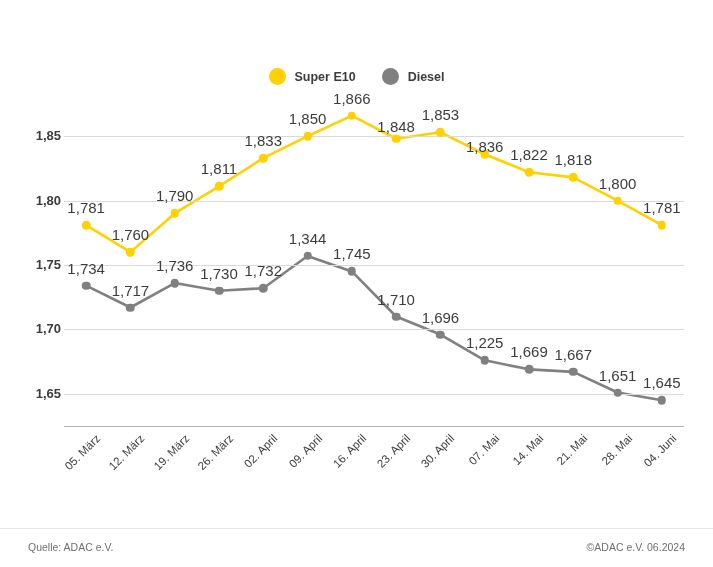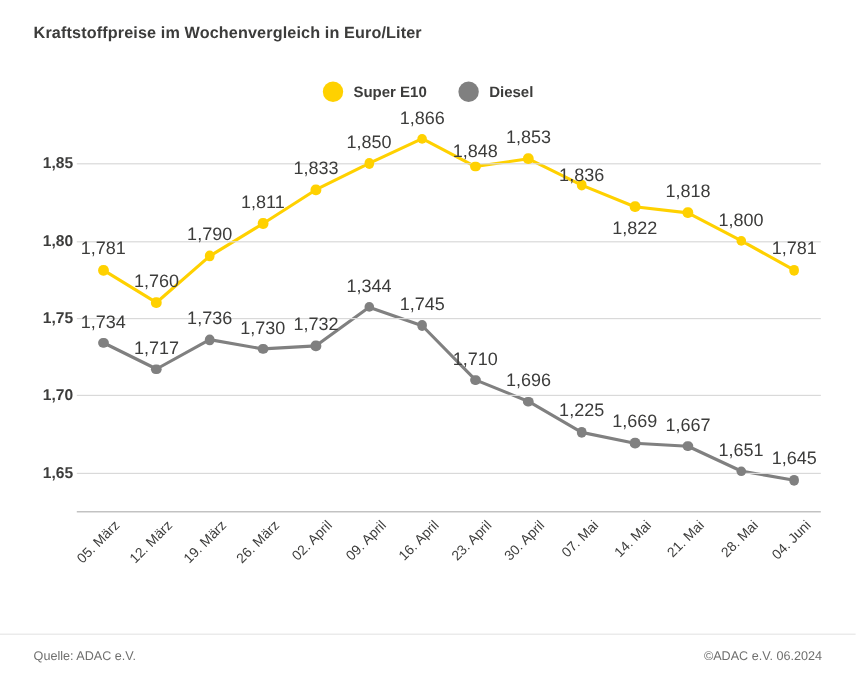--- a/index.html
+++ b/index.html
@@ -147,21 +147,20 @@
     left: 0;
     top: 0;
     overflow: visible;
   }
 </style>
 </head>
 <body>
 
 <div class="page">
 
-  <div class="title">Kraftstoffpreise im Wochenvergleich in Euro/Liter</div>
 
   <div class="legend">
     <div class="legend-entry">
       <span class="legend-dot" id="legend-dot-0" style="background: rgb(255, 209, 0);"></span>
       <span class="legend-label">Super E10</span>
     </div>
     <div class="legend-entry">
       <span class="legend-dot" id="legend-dot-1" style="background: rgb(128, 128, 128);"></span>
       <span class="legend-label">Diesel</span>
     </div>
@@ -191,21 +190,21 @@
       <div class="dlabel" style="left: 243.571px; top: 23.2px; text-align: center;">1,850</div>
       <div class="point" style="width: 8.5px; height: 8.5px; background: rgb(255, 209, 0); left: 287.857px; top: 11.592px;"></div>
       <div class="dlabel" style="left: 287.857px; top: 2.592px;">1,866</div>
       <div class="point" style="width: 8.5px; height: 8.5px; background: rgb(255, 209, 0); left: 332.143px; top: 34.776px;"></div>
       <div class="dlabel" style="left: 332.143px; top: 31px;">1,848</div>
       <div class="point" style="width: 8.5px; height: 8.5px; background: rgb(255, 209, 0); left: 376.429px; top: 28.336px;"></div>
       <div class="dlabel" style="left: 376.429px; top: 19.336px;">1,853</div>
       <div class="point" style="width: 8.5px; height: 8.5px; background: rgb(255, 209, 0); left: 420.714px; top: 50.232px;"></div>
       <div class="dlabel" style="left: 420.714px; top: 51px;">1,836</div>
       <div class="point" style="width: 8.5px; height: 8.5px; background: rgb(255, 209, 0); left: 465px; top: 68.264px;"></div>
-      <div class="dlabel" style="left: 465px; top: 59.264px; margin-top: 36px;">1,822</div>
+      <div class="dlabel" style="left: 465px; top: 59.264px;">1,822</div>
       <div class="point" style="width: 8.5px; height: 8.5px; background: rgb(255, 209, 0); left: 509.286px; top: 73.416px;"></div>
       <div class="dlabel" style="left: 509.286px; top: 64.416px;">1,818</div>
       <div class="point" style="width: 8.5px; height: 8.5px; background: rgb(255, 209, 0); left: 553.571px; top: 96.6px;"></div>
       <div class="dlabel" style="left: 553.571px; top: 87.6px;">1,800</div>
       <div class="point" style="width: 8.5px; height: 8.5px; background: rgb(255, 209, 0); left: 597.857px; top: 121.072px;"></div>
       <div class="dlabel" style="left: 597.857px; top: 112.072px;">1,781</div>
       <div class="point" style="width: 8.5px; height: 8.5px; background: rgb(128, 128, 128); left: 22.1429px; top: 181.608px;"></div>
       <div class="dlabel" style="left: 22.1429px; top: 172.608px;">1,734</div>
       <div class="point" style="width: 8.5px; height: 8.5px; background: rgb(128, 128, 128); left: 66.4286px; top: 203.504px;"></div>
       <div class="dlabel" style="left: 66.4286px; top: 194.504px;">1,717</div>

